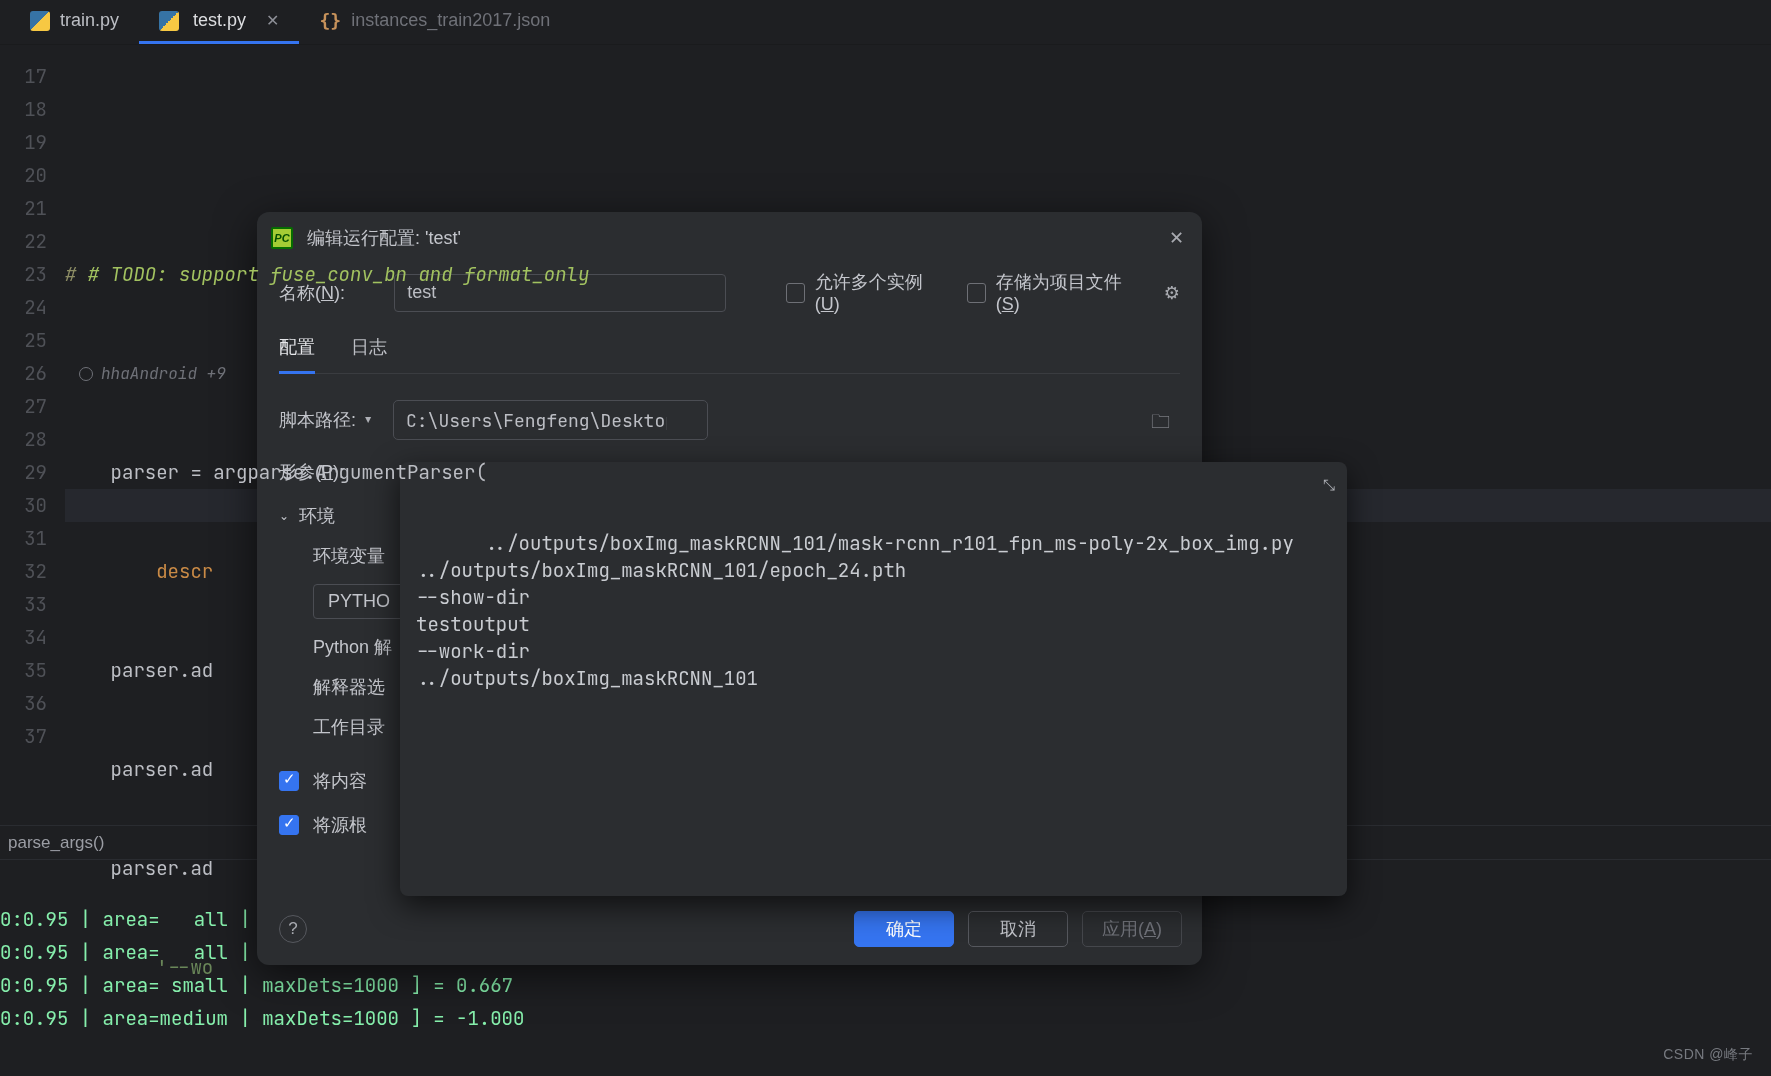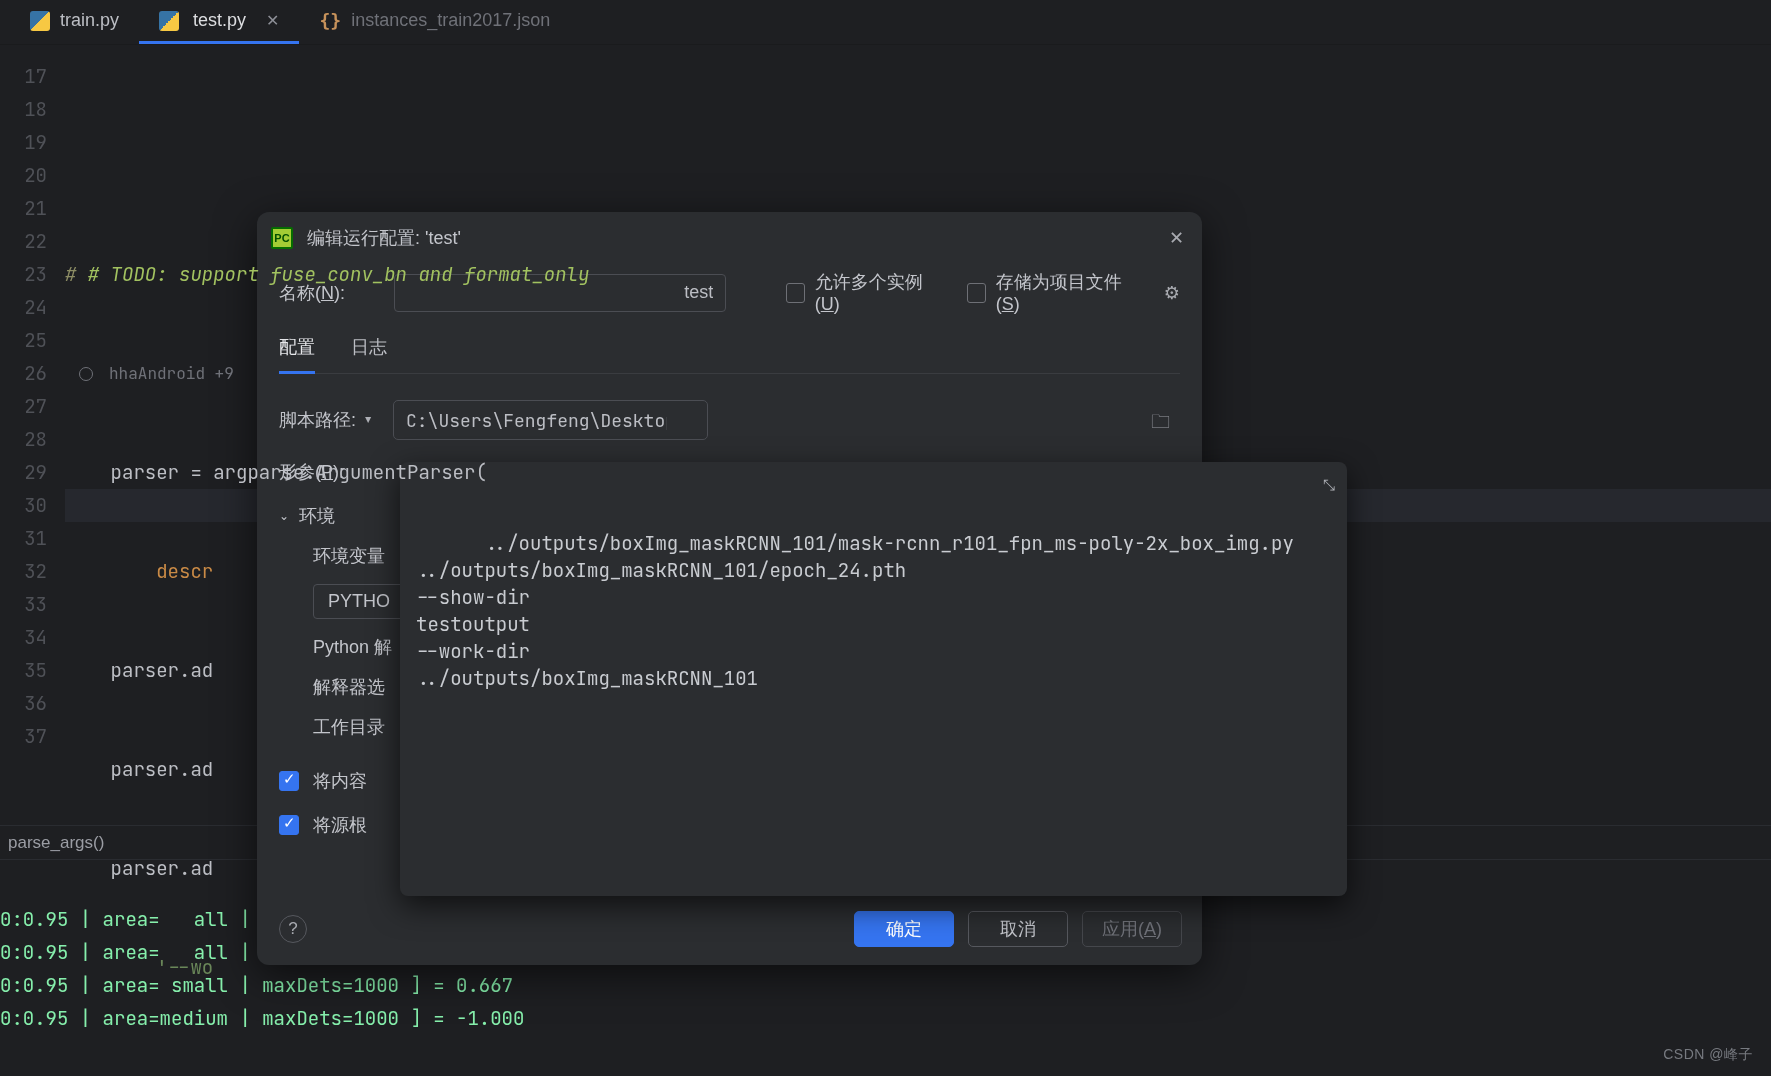--- a/index.html
+++ b/index.html
@@ -22,42 +22,42 @@
   .code { flex:1; padding-top:15px; white-space:pre; position:relative; }
   .code .current-line-bg { position:absolute; left:0; right:0; height:33px; background:#26282e; z-index:0; }
   .code .line { position:relative; z-index:1; }
   .tok-kw { color:#ce8e63; }
   .tok-fn { color:#d6b063; font-style:italic; }
   .tok-ident { color:#bcbec4; }
   .tok-str { color:#6a8759; }
   .tok-comment { color:#8c8c64; font-style:italic; }
   .tok-todo { color:#a2c260; font-style:italic; }
   .tok-param { color:#c98a46; }
-  .annot { color:#6f7178; font-size:16px; display:flex; align-items:center; gap:16px; padding-left:14px; }
+  .annot { color:#6f7178; font-size:16px; display:flex; align-items:center; gap:8px; padding-left:14px;font-style:italic; }
   .annot .person-icon { display:inline-block; width:14px; height:14px; border:1px solid #6f7178; border-radius:50%; position:relative; }
 
   .breadcrumb-bar { height:34px; background:#1e1f22; border-top:1px solid #2a2c31; display:flex; align-items:center; padding-left:8px; color:#9b9da4; font-size:17px; }
 
   
   .terminal { background:#1e1f22; color:#86efac; font-family:"JetBrains Mono","Consolas",monospace; font-size:19px; line-height:33px; padding:10px 0; white-space:pre; border-top:1px solid #2a2c31; }
 
   
   .dialog-mask { position:absolute; inset:0; }
   .dialog { position:absolute; left:257px; top:212px; width:945px; height:753px; background:#2b2d30; border-radius:12px; box-shadow:0 10px 40px rgba(0,0,0,0.6); color:#c3c5cb; font-size:18px; }
   .dlg-header { height:52px; display:flex; align-items:center; gap:14px; padding:0 18px 0 14px; }
-  .dlg-title-icon { width:22px; height:22px; background:#a4cc35; border:2px solid #066d00; border-radius:2px; display:flex; align-items:center; justify-content:center; font-size:11px; font-weight:bold; color:#044f00; }
+  .dlg-title-icon { width:22px; height:22px; background:#a4cc35; border:2px solid #066d00; border-radius:2px; display:flex; align-items:center; justify-content:center; font-size:11px; font-weight:bold; color:#044f00;font-style:italic; }
   .dlg-header .spacer { flex:1; }
   .dlg-close { color:#a8aab0; font-size:18px; cursor:pointer; }
 
   .dlg-body { padding:6px 22px 0 22px; }
   .row { display:flex; align-items:center; gap:14px; margin-bottom:20px; }
   .row.wide-gap { gap:30px; }
   .label-col { width:92px; }
   .label-fixed { min-width:100px; }
-  .text-input { flex:0 0 330px; height:38px; background:#2b2d30; border:1px solid #4b4d53; border-radius:4px; color:#bcbec4; padding:0 12px; font-size:18px;text-align:right; }
+  .text-input { flex:0 0 330px; height:38px; background:#2b2d30; border:1px solid #4b4d53; border-radius:4px; color:#bcbec4; padding:0 12px; font-size:18px; }
   .text-input.sm { flex:0 0 332px; }
   .cbx { width:20px; height:20px; border:1px solid #6e7076; border-radius:3px; display:inline-block; position:relative; cursor:pointer; }
   .cbx.checked { background:#3574f0; border-color:#3574f0; }
   .cbx.checked::after { content:"✓"; position:absolute; color:white; font-size:15px; left:3px; top:-2px; }
   .hotkey { text-decoration:underline; }
   .gear { color:#a8aab0; font-size:18px; }
 
   .tabs2 { display:flex; gap:36px; border-bottom:1px solid #3a3c40; margin-top:4px; margin-bottom:26px; }
   .tabs2 .t { padding-bottom:12px; cursor:pointer; color:#bcbec4; }
   .tabs2 .t.active { border-bottom:3px solid #3574f0; color:#e6e7ea; margin-bottom:-1px; }

